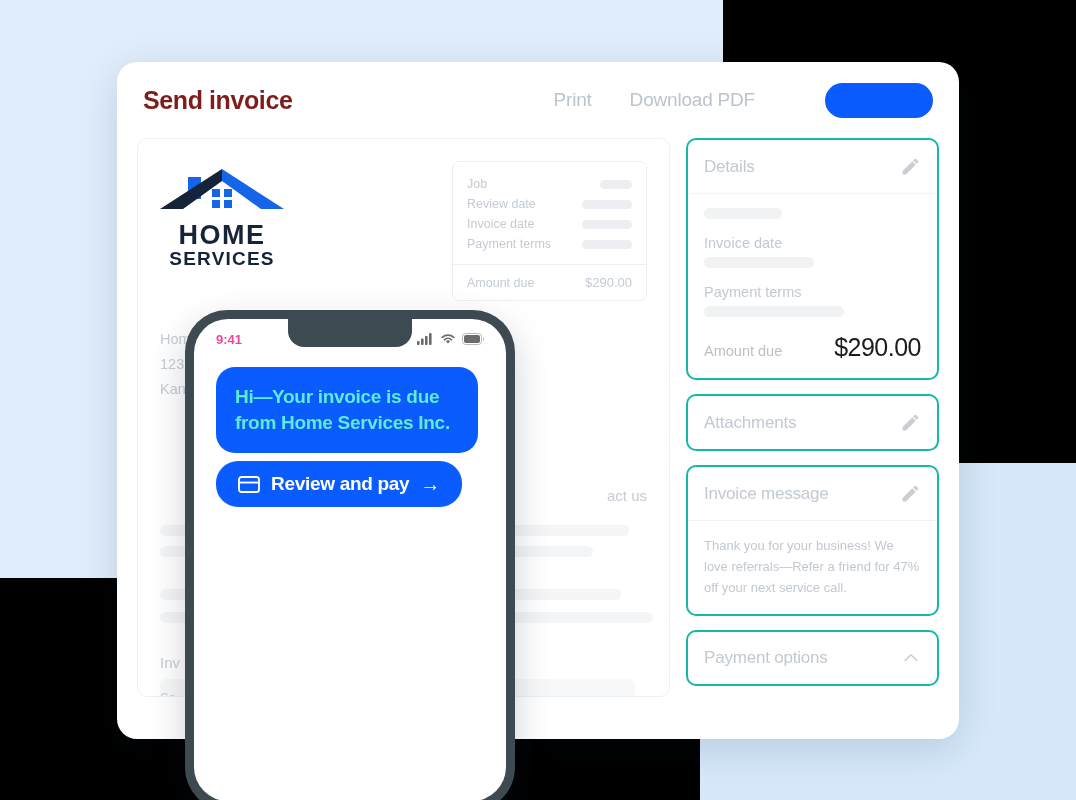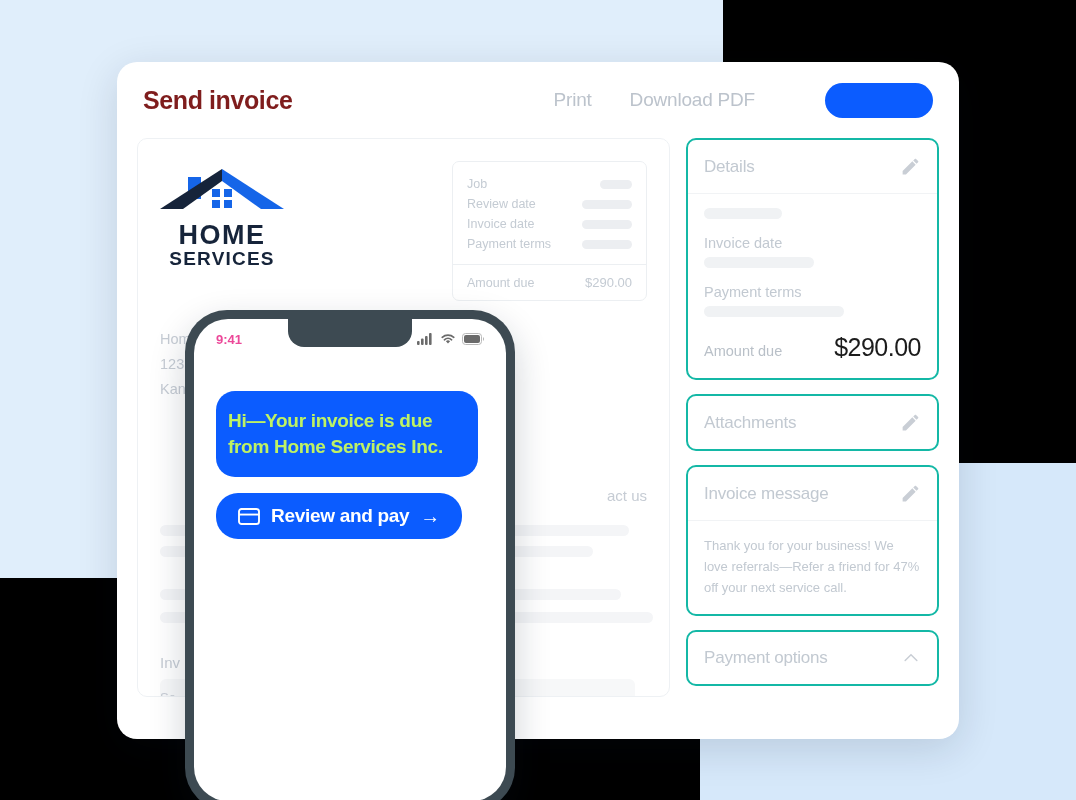--- a/index.html
+++ b/index.html
@@ -196,31 +196,30 @@
     display:flex; align-items:center; justify-content:space-between;
     padding:0 22px;
     z-index:4;
   }
   #status-time { font-size:13px; font-weight:700; color:#ec4899; }
   #status-icons { display:flex; align-items:center; gap:6px; }
 
   #chat { padding:48px 22px 0 22px; }
   #bubble-message {
     background:#0B5CFF;
-    color:#bef264;
+    color:#5eead4;
     border-radius:19px;
-    padding:17px 12px;
+    padding:17px 19px;
     font-size:19px; font-weight:700;
     line-height:26px;
     letter-spacing:-.3px;
     max-width:262px;
-    margin-top:24px;
   }
   #bubble-cta {
-    margin-top:16px;
+    margin-top:8px;
     background:#0B5CFF;
     color:#fff;
     border-radius:22px;
     padding:12px 22px;
     display:inline-flex; align-items:center; gap:11px;
     font-size:19px; font-weight:700; letter-spacing:-.3px;
     cursor:pointer;
   }
   #cta-arrow { font-size:20px; line-height:1; }
 </style>

